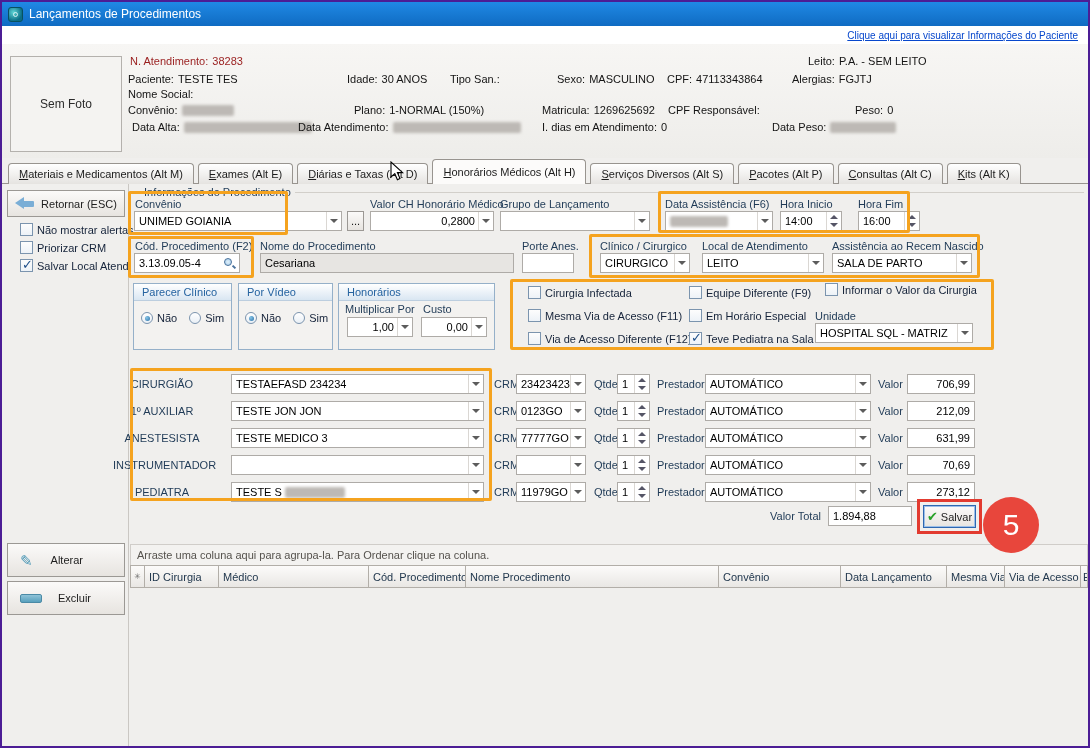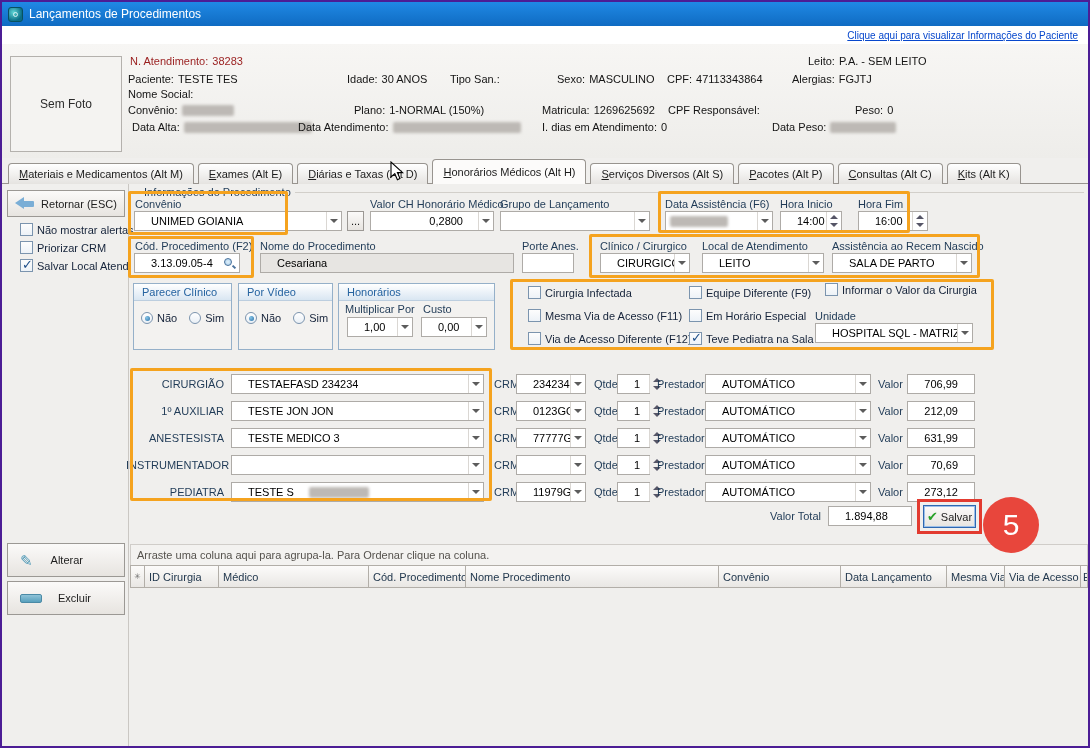--- a/index.html
+++ b/index.html
@@ -29,21 +29,21 @@
   .tab{height:21px;padding:0 10px;display:flex;align-items:center;margin-right:4px;white-space:nowrap;
     background:linear-gradient(#ffffff,#e5e3e0);border:1px solid #98948f;border-bottom:none;
     border-radius:4px 4px 0 0;color:#1c1c1c;cursor:pointer;}
   .tab.active{height:25px;background:#fcfbfa;z-index:6;font-size:11px;}
   .content-line{position:absolute;left:0;top:181px;width:100%;height:1px;background:#98948f;z-index:3;}
   .content-bg{position:absolute;left:0;top:182px;width:100%;height:564px;background:#f0efed;}
   .vsep{position:absolute;left:126px;top:182px;width:1px;height:564px;background:#cac7c3;}
   
   .lbl{position:absolute;white-space:nowrap;color:#1f3a56;}
   .field{position:absolute;height:20px;background:#fff;border:1px solid #aeaba7;display:flex;align-items:center;padding:0 1px;}
-  .field .val{flex:1;padding:0 15px;white-space:nowrap;overflow:hidden;color:#000;}
+  .field .val{flex:1;padding:0 3px;white-space:nowrap;overflow:hidden;color:#000;}
   .field.num .val{text-align:right;}
   .field.disabled{background:#e7e5e2;}
   .arr{width:14px;align-self:stretch;display:flex;align-items:center;justify-content:center;border-left:1px solid #dad7d3;}
   .arr i{width:0;height:0;border:4px solid transparent;border-top:4px solid #5c5c5c;margin-top:4px;}
   .spin{width:14px;align-self:stretch;position:relative;border-left:1px solid #dad7d3;}
   .spin::before{content:"";position:absolute;top:3px;left:3px;border:4px solid transparent;border-bottom:4px solid #556;border-top:none;}
   .spin::after{content:"";position:absolute;bottom:3px;left:3px;border:4px solid transparent;border-top:4px solid #556;border-bottom:none;}
   .mag{width:13px;height:13px;position:relative;margin-right:2px;}
   .mag::before{content:"";position:absolute;left:1px;top:1px;width:6px;height:6px;border:1.5px solid #48719b;
     border-radius:50%;background:radial-gradient(#e2f1fb,#a3cae8);}
@@ -67,21 +67,21 @@
   .rect-ico{width:22px;height:9px;background:linear-gradient(#8fc3d8,#58a0bd);border:1px solid #4a8aa6;border-radius:2px;flex:none;}
   .chk-ico{color:#27a127;font-size:13px;font-weight:bold;line-height:1;}
   
   .hl{position:absolute;border:3px solid #f5a31f;border-radius:2px;pointer-events:none;z-index:40;}
   .hl-red{position:absolute;border:3px solid #e23b30;pointer-events:none;z-index:55;}
   .badge{position:absolute;width:56px;height:56px;border-radius:50%;background:#e8463c;color:#fff;
     display:flex;align-items:center;justify-content:center;font-size:30px;z-index:60;}
   
   .trow{position:absolute;left:0;width:1090px;height:27px;}
   .trow .lblr{position:absolute;top:4px;white-space:nowrap;color:#1f3a56;}
-  .c-role{left:124px;width:98px;text-align:right;}
+  .c-role{left:111px;width:98px;text-align:center;}
   .c-name{left:229px;width:253px;top:0;}
   .c-crmlbl{left:492px;}
   .c-crm{left:514px;width:70px;top:0;}
   .c-qtlbl{left:592px;}
   .c-qt{left:615px;width:33px;top:0;}
   .c-prlbl{left:655px;}
   .c-prest{left:703px;width:166px;top:0;}
   .c-vallbl{left:876px;}
   .c-val{left:905px;width:68px;top:0;}
   
@@ -279,21 +279,21 @@
     <span class="arr">
         <i></i>
       </span>
   </div>
   <span class="lbl" style="left:778px;top:196px">Hora Inicio</span>
   <div class="field" style="left:778px;top:209px;width:62px">
     <span class="val">14:00</span>
     <span class="spin"></span>
   </div>
   <span class="lbl" style="left:856px;top:196px">Hora Fim</span>
-  <div class="field" style="left:856px;top:209px;width:70px">
+  <div class="field" style="left:856px;top:209px;width:62px">
     <span class="val">16:00</span>
     <span class="spin"></span>
   </div>
 
   <span class="lbl" style="left:133px;top:238px">Cód. Procedimento (F2)</span>
   <div class="field" style="left:132px;top:251px;width:106px">
     <span class="val">3.13.09.05-4</span>
     <span class="mag"></span>
   </div>
   <span class="lbl" style="left:258px;top:238px">Nome do Procedimento</span>

